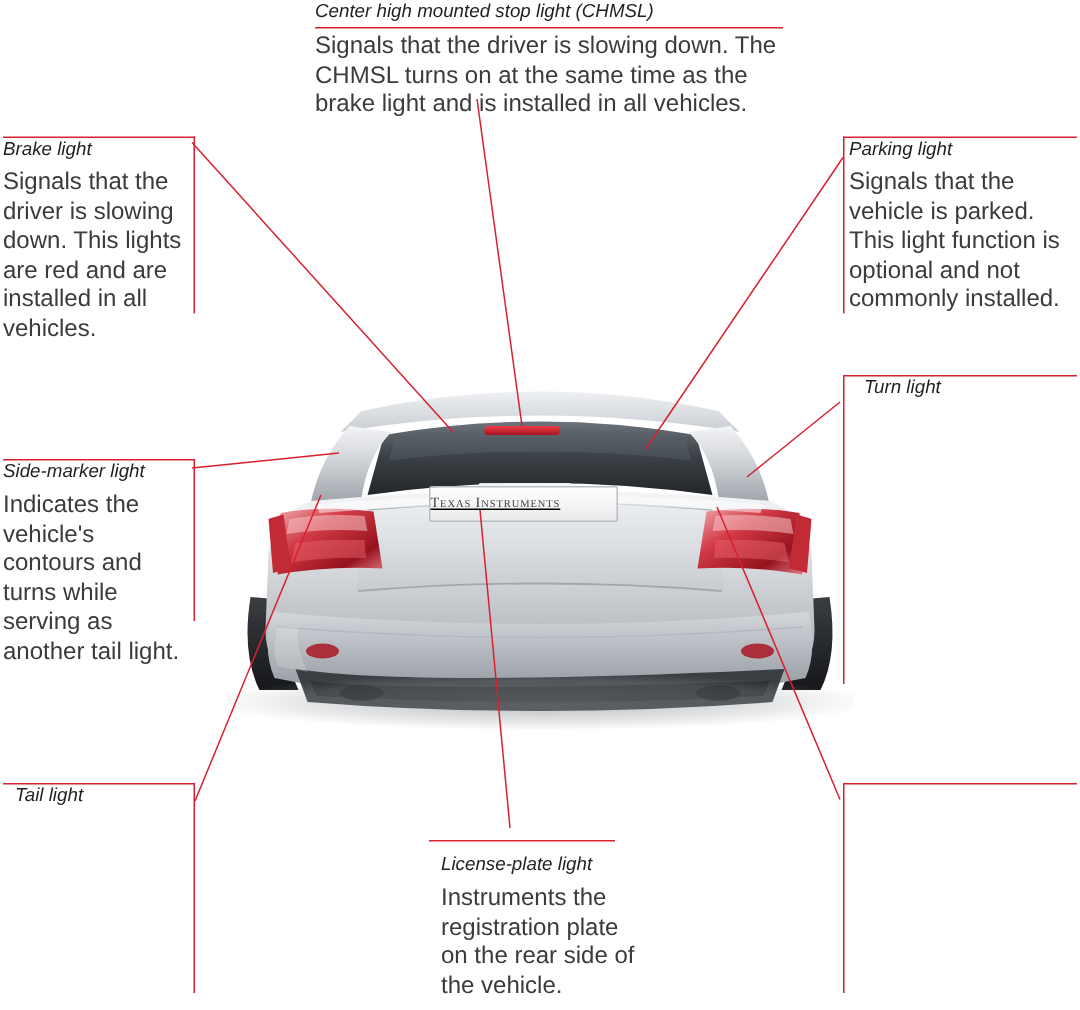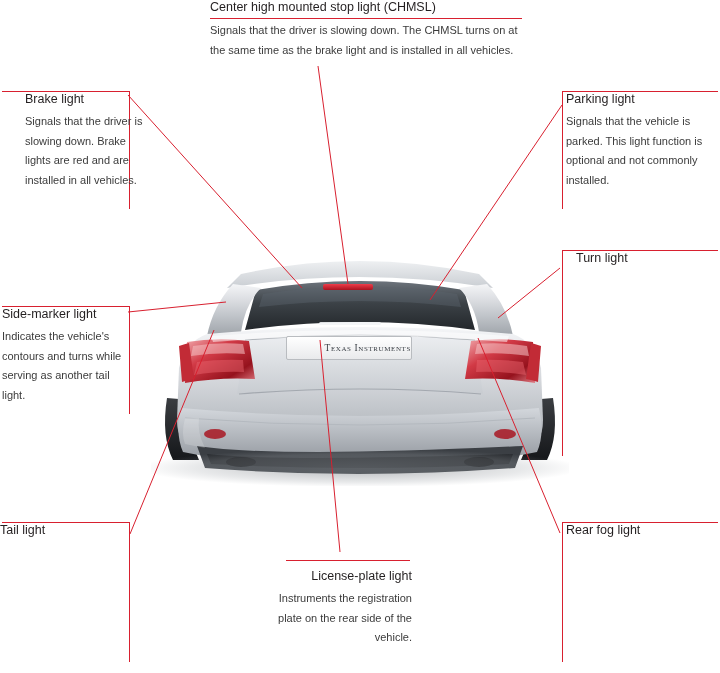--- a/index.html
+++ b/index.html
@@ -21,23 +21,24 @@
     position: absolute;
     color: #231f20;
   }
   .callout .title {
     font-size: 12.5px;
     font-weight: normal;
     color: #231f20;
     margin-bottom: 5px;
     line-height: 15px;
     white-space: nowrap;
+    font-style: italic;
   }
   .callout .body {
-    font-size: 11px;
+    font-size: 16px;
     line-height: 19.5px;
     color: #3b3b3b;
   }
   .rule {
     position: absolute;
     background: #d8202f;
   }
   .rule.h { height: 1px; }
   .rule.v { width: 1px; }
   svg.leaders {
@@ -60,29 +61,30 @@
     position: absolute;
     left: 6px;
     top: 228px;
     width: 418px;
     height: 36px;
     background: radial-gradient(ellipse at 50% 50%, rgba(120,125,130,0.55) 0%, rgba(160,165,170,0.25) 55%, rgba(255,255,255,0) 75%);
   }
   .plate {
     position: absolute;
     left: 141px;
-    top: 114px;
+    top: 102px;
     width: 124px;
     height: 22px;
     background: linear-gradient(#ffffff, #e9eaec);
     border: 1px solid #b9bcc0;
     border-radius: 2px;
     display: flex;
     align-items: center;
-    justify-content: flex-end;
+    justify-content: flex-start;
+    text-decoration: underline;
   }
   .plate span {
     font-family: "Liberation Serif", serif;
     font-size: 9.5px;
     letter-spacing: 0.6px;
     color: #3a3f45;
     font-variant: small-caps;
     white-space: nowrap;
   }
   .chmsl {
@@ -224,45 +226,44 @@
   <div class="rule v" style="left:129px; top:522px; height:140px;"></div>
   <div class="rule h" style="left:286px; top:560px; width:124px;"></div>
   <div class="rule h" style="left:562px; top:522px; width:156px;"></div>
   <div class="rule v" style="left:562px; top:522px; height:140px;"></div>
 
   <div class="callout" style="left:210px; top:0px; width:320px;">
     <div class="title">Center high mounted stop light (CHMSL)</div>
     <div class="body" style="margin-top:6px;">Signals that the driver is slowing down. The CHMSL turns on at the same time as the brake light and is installed in all vehicles.</div>
   </div>
 
-  <div class="callout" style="left:2px; top:92px; width:124px;margin-left:23px;">
+  <div class="callout" style="left:2px; top:92px; width:124px;">
     <div class="title">Brake light</div>
-    <div class="body">Signals that the driver is slowing down. Brake lights are red and are installed in all vehicles.</div>
+    <div class="body">Signals that the driver is slowing down. This lights are red and are installed in all vehicles.</div>
   </div>
 
   <div class="callout" style="left:566px; top:92px; width:150px;">
     <div class="title">Parking light</div>
     <div class="body">Signals that the vehicle is parked. This light function is optional and not commonly installed.</div>
   </div>
 
   <div class="callout" style="left:2px; top:307px; width:124px;">
     <div class="title">Side-marker light</div>
     <div class="body">Indicates the vehicle's contours and turns while serving as another tail light.</div>
   </div>
 
   <div class="callout" style="left:576px; top:251px; width:150px;">
     <div class="title">Turn light</div>
   </div>
 
-  <div class="callout" style="left:0; top:523px; width:124px;">
+  <div class="callout" style="left:10px; top:523px; width:124px;">
     <div class="title">Tail light</div>
   </div>
 
-  <div class="callout" style="left:272px; top:561px; width:140px;text-align:right;">
+  <div class="callout" style="left:294px; top:561px; width:140px;">
     <div class="title" style="margin-top:8px;">License-plate light</div>
     <div class="body">Instruments the registration plate on the rear side of the vehicle.</div>
   </div>
 
   <div class="callout" style="left:566px; top:523px; width:150px;">
-    <div class="title">Rear fog light</div>
   </div>
 
 </div>
 
 </body></html>

